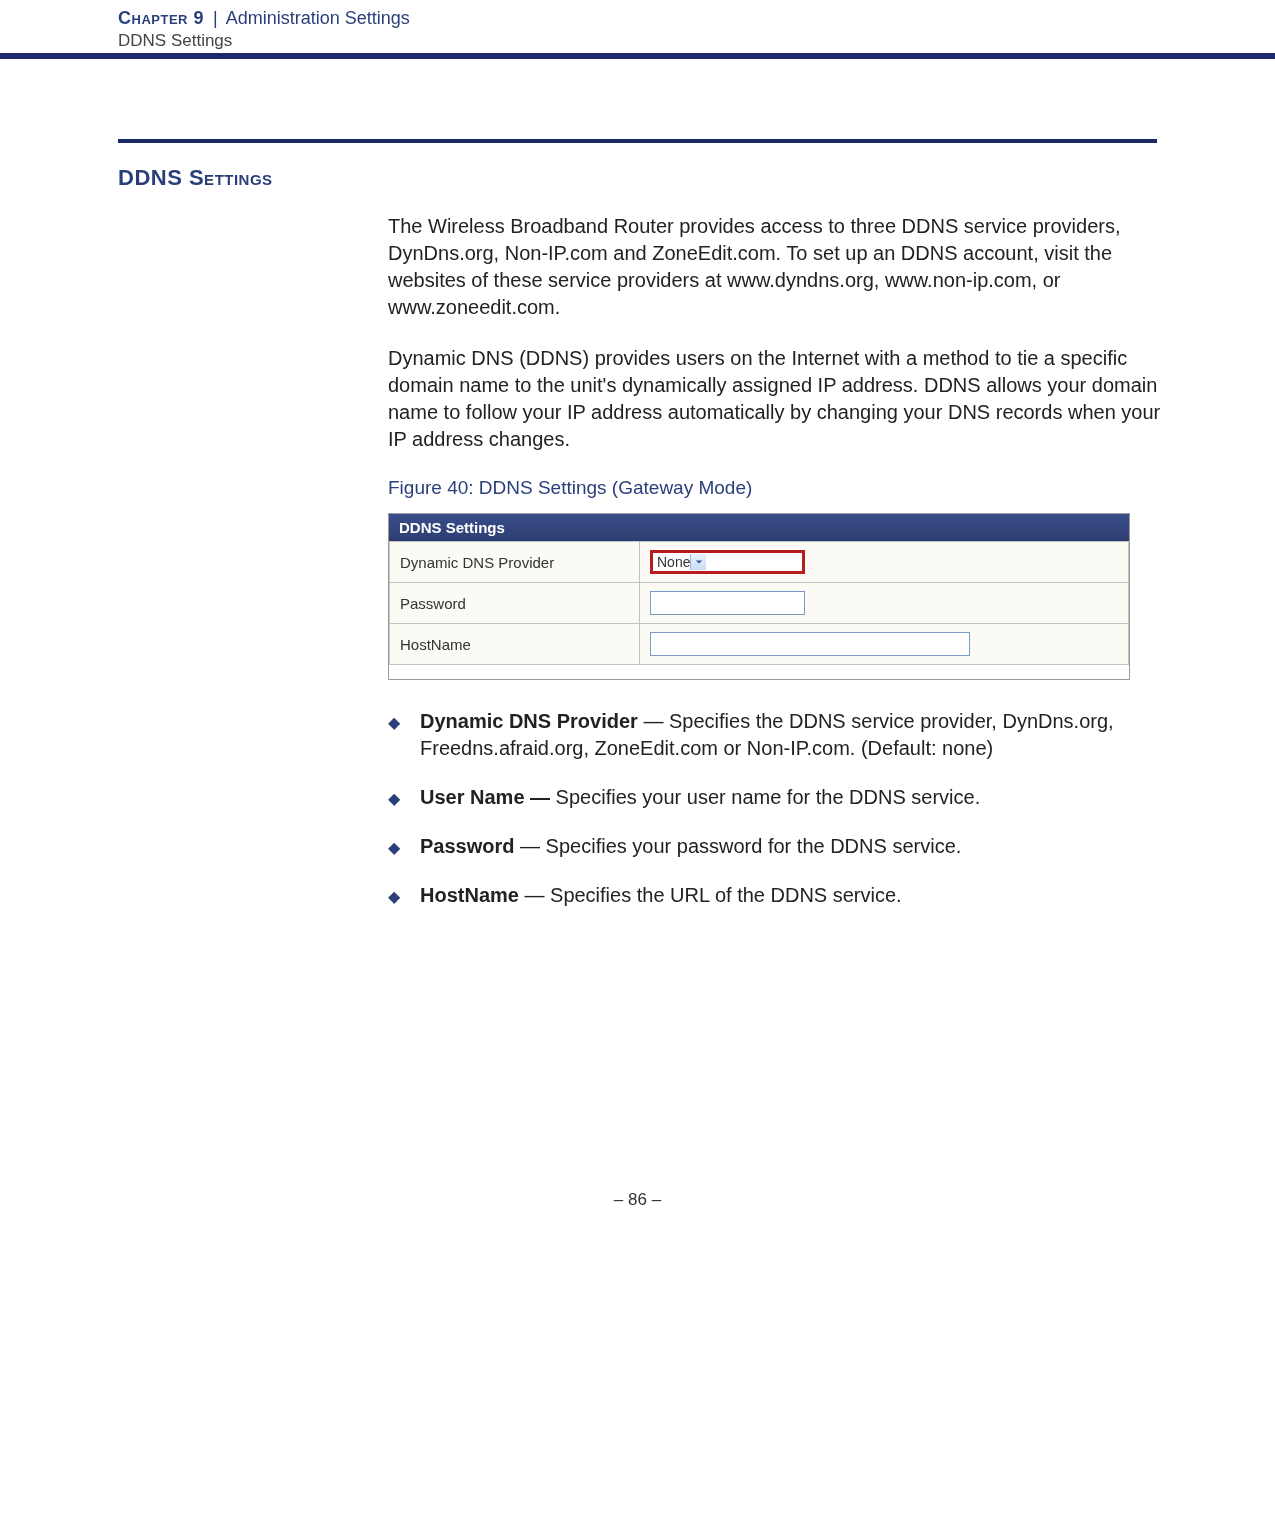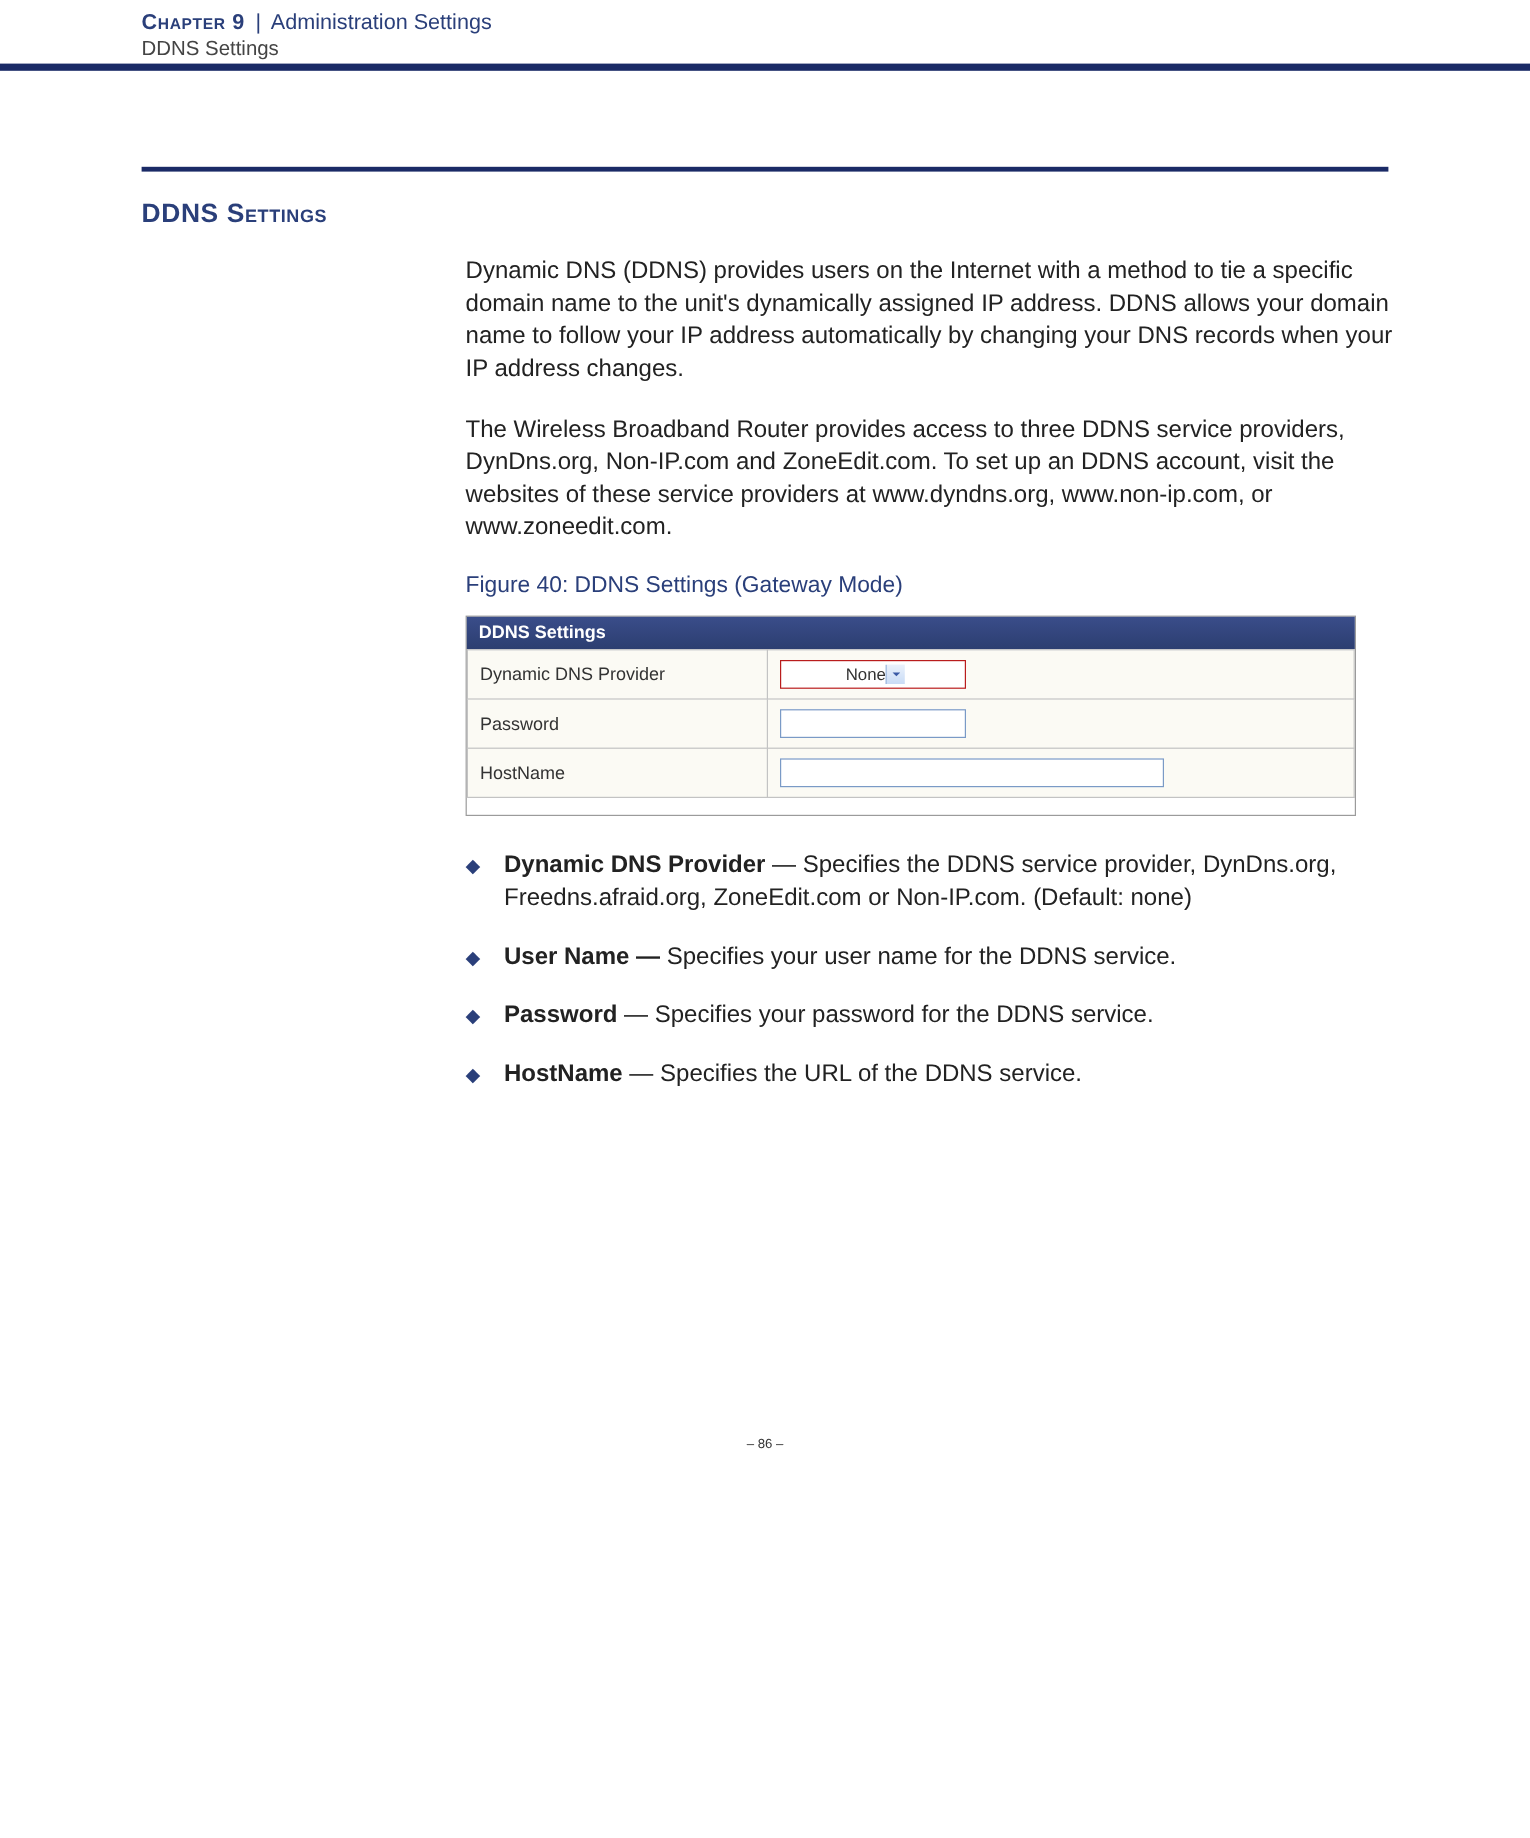--- a/index.html
+++ b/index.html
@@ -24,36 +24,36 @@
   .para { font-size: 20px; line-height: 1.35; color: #222; margin-bottom: 24px; }
 
   .figure-caption { color: #2a3f7a; font-weight: normal; font-size: 19px; margin: 10px 0 14px 0; }
 
   
   .panel-outer { border: 1px solid #9b9b9b; background: #fff; width: 742px; padding-bottom: 14px; }
   .panel-titlebar { background: linear-gradient(#3a4d8a, #2c3e70); color: #fff; font-weight: bold; font-size: 15px; padding: 5px 10px; }
   .panel-table { border-collapse: collapse; width: 100%; }
   .panel-table td { border: 1px solid #c3c3c3; padding: 8px 10px; font-size: 15px; background: #fbfaf4; color: #333; }
   .panel-table td.label { width: 250px; }
-  .panel-select { display: inline-flex; align-items: center; border: 1px solid #b91c1c; height: 24px; background: #fff; width: 155px; font-size: 14px; padding: 0 4px; justify-content: center; }
+  .panel-select { display: inline-flex; align-items: center; border: 3px solid #b91c1c; height: 24px; background: #fff; width: 155px; font-size: 14px; padding: 0 4px; justify-content: flex-start; }
   .panel-select .chev { width: 16px; height: 16px; background: linear-gradient(#eaf1fb, #c9dcf6); border-left: 1px solid #9fb8df; display: inline-flex; align-items: center; justify-content: center; margin-right: -4px; }
   .panel-select .chev svg { width: 8px; height: 8px; fill: #3a5aa5; }
   .panel-input { border: 1px solid #7a9ac6; height: 24px; background: #fff; font-size: 14px; padding: 0 4px; }
   .panel-input.w1 { width: 155px; }
   .panel-input.w2 { width: 320px; }
   .panel-buttons { text-align: center; padding-top: 12px; }
   .btn { display: inline-block; min-width: 150px; height: 28px; border: 1px solid #6f87bf; border-radius: 14px; background: linear-gradient(#fcfdff, #e3ecfa); color: #333; font-size: 15px; padding: 0 18px; margin: 0 8px; line-height: 26px; }
 
   .list { margin-top: 28px; }
   .list-item { display: flex; font-size: 20px; line-height: 1.35; color: #222; margin-bottom: 22px; }
   .list-item .bullet { color: #2a3f7a; font-size: 16px; width: 32px; padding-top: 4px; }
   .list-item .text { flex: 1; }
   .list-item b { font-weight: bold; }
 
-  .footer { position: absolute; bottom: 34px; left: 0; width: 100%; text-align: center; font-size: 11px; color: #333; }
+  .footer { position: absolute; bottom: 34px; left: 0; width: 100%; text-align: center; font-size: 17px; color: #333; }
 </style>
 </head>
 <body>
 
 <div class="page">
 
   <div class="header-band">
     <div class="header-inner">
       <div class="header-chapter">
         <span class="chap">Chapter 9</span>
@@ -66,22 +66,22 @@
   <div class="blue-bar"></div>
 
   <div class="content">
     <div class="rule-thick"></div>
 
     <div class="section-title">
       <span class="smallcaps">DDNS Settings</span>
     </div>
 
     <div class="body-col">
+      <p class="para">The Wireless Broadband Router provides access to three DDNS service providers, DynDns.org, Non-IP.com and ZoneEdit.com. To set up an DDNS account, visit the websites of these service providers at www.dyndns.org, www.non-ip.com, or www.zoneedit.com.</p>
       <p class="para">Dynamic DNS (DDNS) provides users on the Internet with a method to tie a specific domain name to the unit's dynamically assigned IP address. DDNS allows your domain name to follow your IP address automatically by changing your DNS records when your IP address changes.</p>
-      <p class="para">The Wireless Broadband Router provides access to three DDNS service providers, DynDns.org, Non-IP.com and ZoneEdit.com. To set up an DDNS account, visit the websites of these service providers at www.dyndns.org, www.non-ip.com, or www.zoneedit.com.</p>
 
       <div class="figure-caption">Figure 40:  DDNS Settings (Gateway Mode)</div>
 
       <div class="panel-outer">
         <div class="panel-titlebar">DDNS Settings</div>
         <table class="panel-table">
           <tbody>
               <tr>
             <td class="label">Dynamic DNS Provider</td>
             <td>

